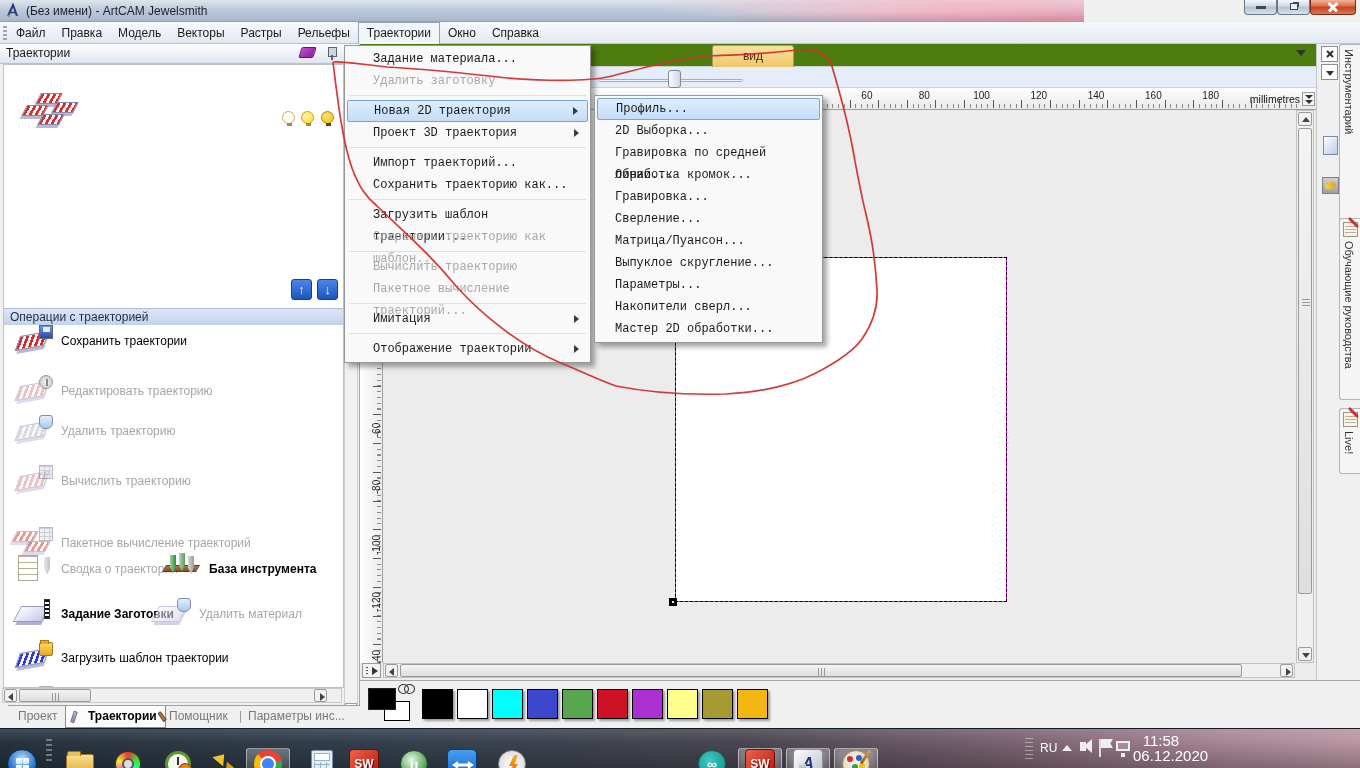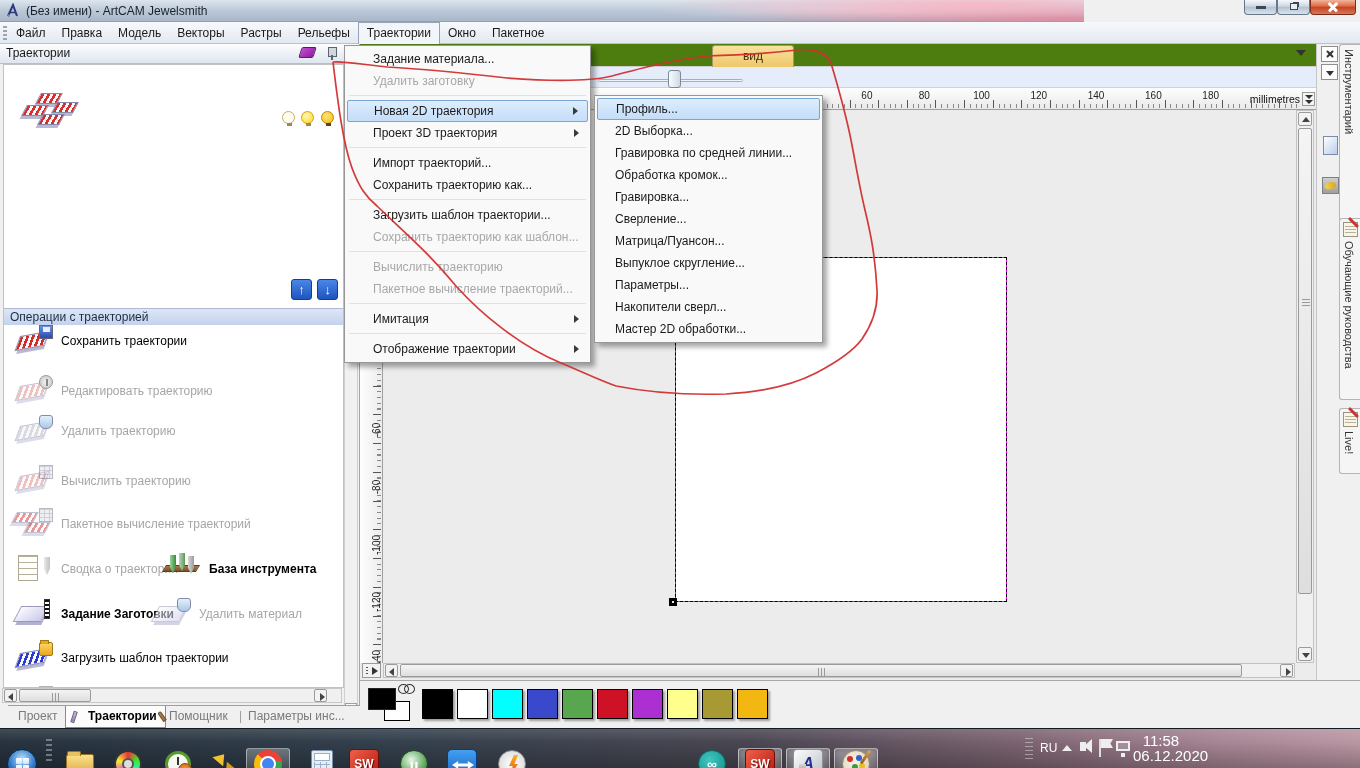--- a/index.html
+++ b/index.html
@@ -30,21 +30,21 @@
   .menubar .grip{position:absolute;left:3px;top:4px;width:4px;height:14px;
     background:repeating-linear-gradient(180deg,#9aa6b5 0 2px,transparent 2px 4px);}
   .mb-item{position:relative;display:inline-block;height:22px;line-height:21px;padding:0 8px;margin-top:0;cursor:default;}
   .mb-items{position:absolute;left:8px;top:0;white-space:nowrap;}
   .mb-item.open{background:#f2f5fa;border:1px solid #98a4b5;border-bottom:none;line-height:20px;}
 
   
   .popup{position:absolute;background:#f9f9f9;border:1px solid #979797;box-shadow:4px 4px 5px rgba(0,0,0,.35);padding:2px;z-index:50;}
   .menu-popup{left:344px;top:45px;width:247px;}
   .submenu-popup{left:594px;top:95px;width:229px;}
-  .menu-item{position:relative;height:22px;line-height:22px;padding-left:26px;color:#1a1a1a;}
+  .menu-item{position:relative;height:22px;line-height:22px;padding-left:26px;color:#1a1a1a;font-family:Liberation Mono, monospace;}
   .submenu-popup .menu-item{padding-left:18px;}
   .menu-item.disabled{color:#a8a8a8;}
   .menu-item.sep{margin-bottom:8px;}
   .menu-item.sep::after{content:'';position:absolute;left:2px;right:2px;bottom:-4px;height:1px;background:#e1e1e1;}
   .menu-item.hilite{background:linear-gradient(#ddedfd,#c4ddf9);border:1px solid #78a5d3;border-radius:2px;line-height:20px;}
   .menu-item .arrow{display:none;position:absolute;right:9px;top:50%;transform:translateY(-50%);
      width:0;height:0;border-left:5px solid #3a3a3a;border-top:4px solid transparent;border-bottom:4px solid transparent;}
   .menu-item.sub .arrow{display:block;}
 
   
@@ -272,21 +272,21 @@
       </div>
     <div class="winbtn close" style="left:1310px;width:46px;">
         <span class="x1"></span>
         <span class="x2"></span>
       </div>
   </div>
 
   <div class="menubar">
     <div class="grip"></div>
     <div class="mb-items">
-      <span class="mb-item">Файл</span><span class="mb-item">Правка</span><span class="mb-item">Модель</span><span class="mb-item">Векторы</span><span class="mb-item">Растры</span><span class="mb-item">Рельефы</span><span class="mb-item open">Траектории</span><span class="mb-item">Окно</span><span class="mb-item">Пакетное</span>
+      <span class="mb-item">Файл</span><span class="mb-item">Правка</span><span class="mb-item">Модель</span><span class="mb-item">Векторы</span><span class="mb-item">Растры</span><span class="mb-item">Рельефы</span><span class="mb-item open">Траектории</span><span class="mb-item">Окно</span><span class="mb-item">Справка</span>
     </div>
   </div>
 
   <div class="sidebar">
     <div class="sb-header">
       <span>Траектории</span>
       <span class="eraser-icon"></span>
       <span class="pin-icon"></span>
     </div>
     <div class="sb-content">
@@ -328,21 +328,21 @@
           </span>
         <span class="oplabel">Удалить траекторию</span>
       </div>
       <div class="op disabled" style="top:398px">
         <span class="opicon">
             <span class="slab fadedred"></span>
             <span class="badge b-calc faded"></span>
           </span>
         <span class="oplabel">Вычислить траекторию</span>
       </div>
-      <div class="op disabled" style="top:441px">
+      <div class="op disabled" style="top:460px">
         <span class="opicon">
           <span class="mini-slab" style="left:0;top:4px;opacity:.5;"></span>
             <span class="mini-slab" style="left:12px;top:14px;opacity:.5;"></span>
             <span class="badge b-calc faded"></span>
           </span>
         <span class="oplabel">Пакетное вычисление траекторий</span>
       </div>
       <div class="op disabled" style="top:486px">
         <span class="opicon">
             <span class="note-ic"></span>

